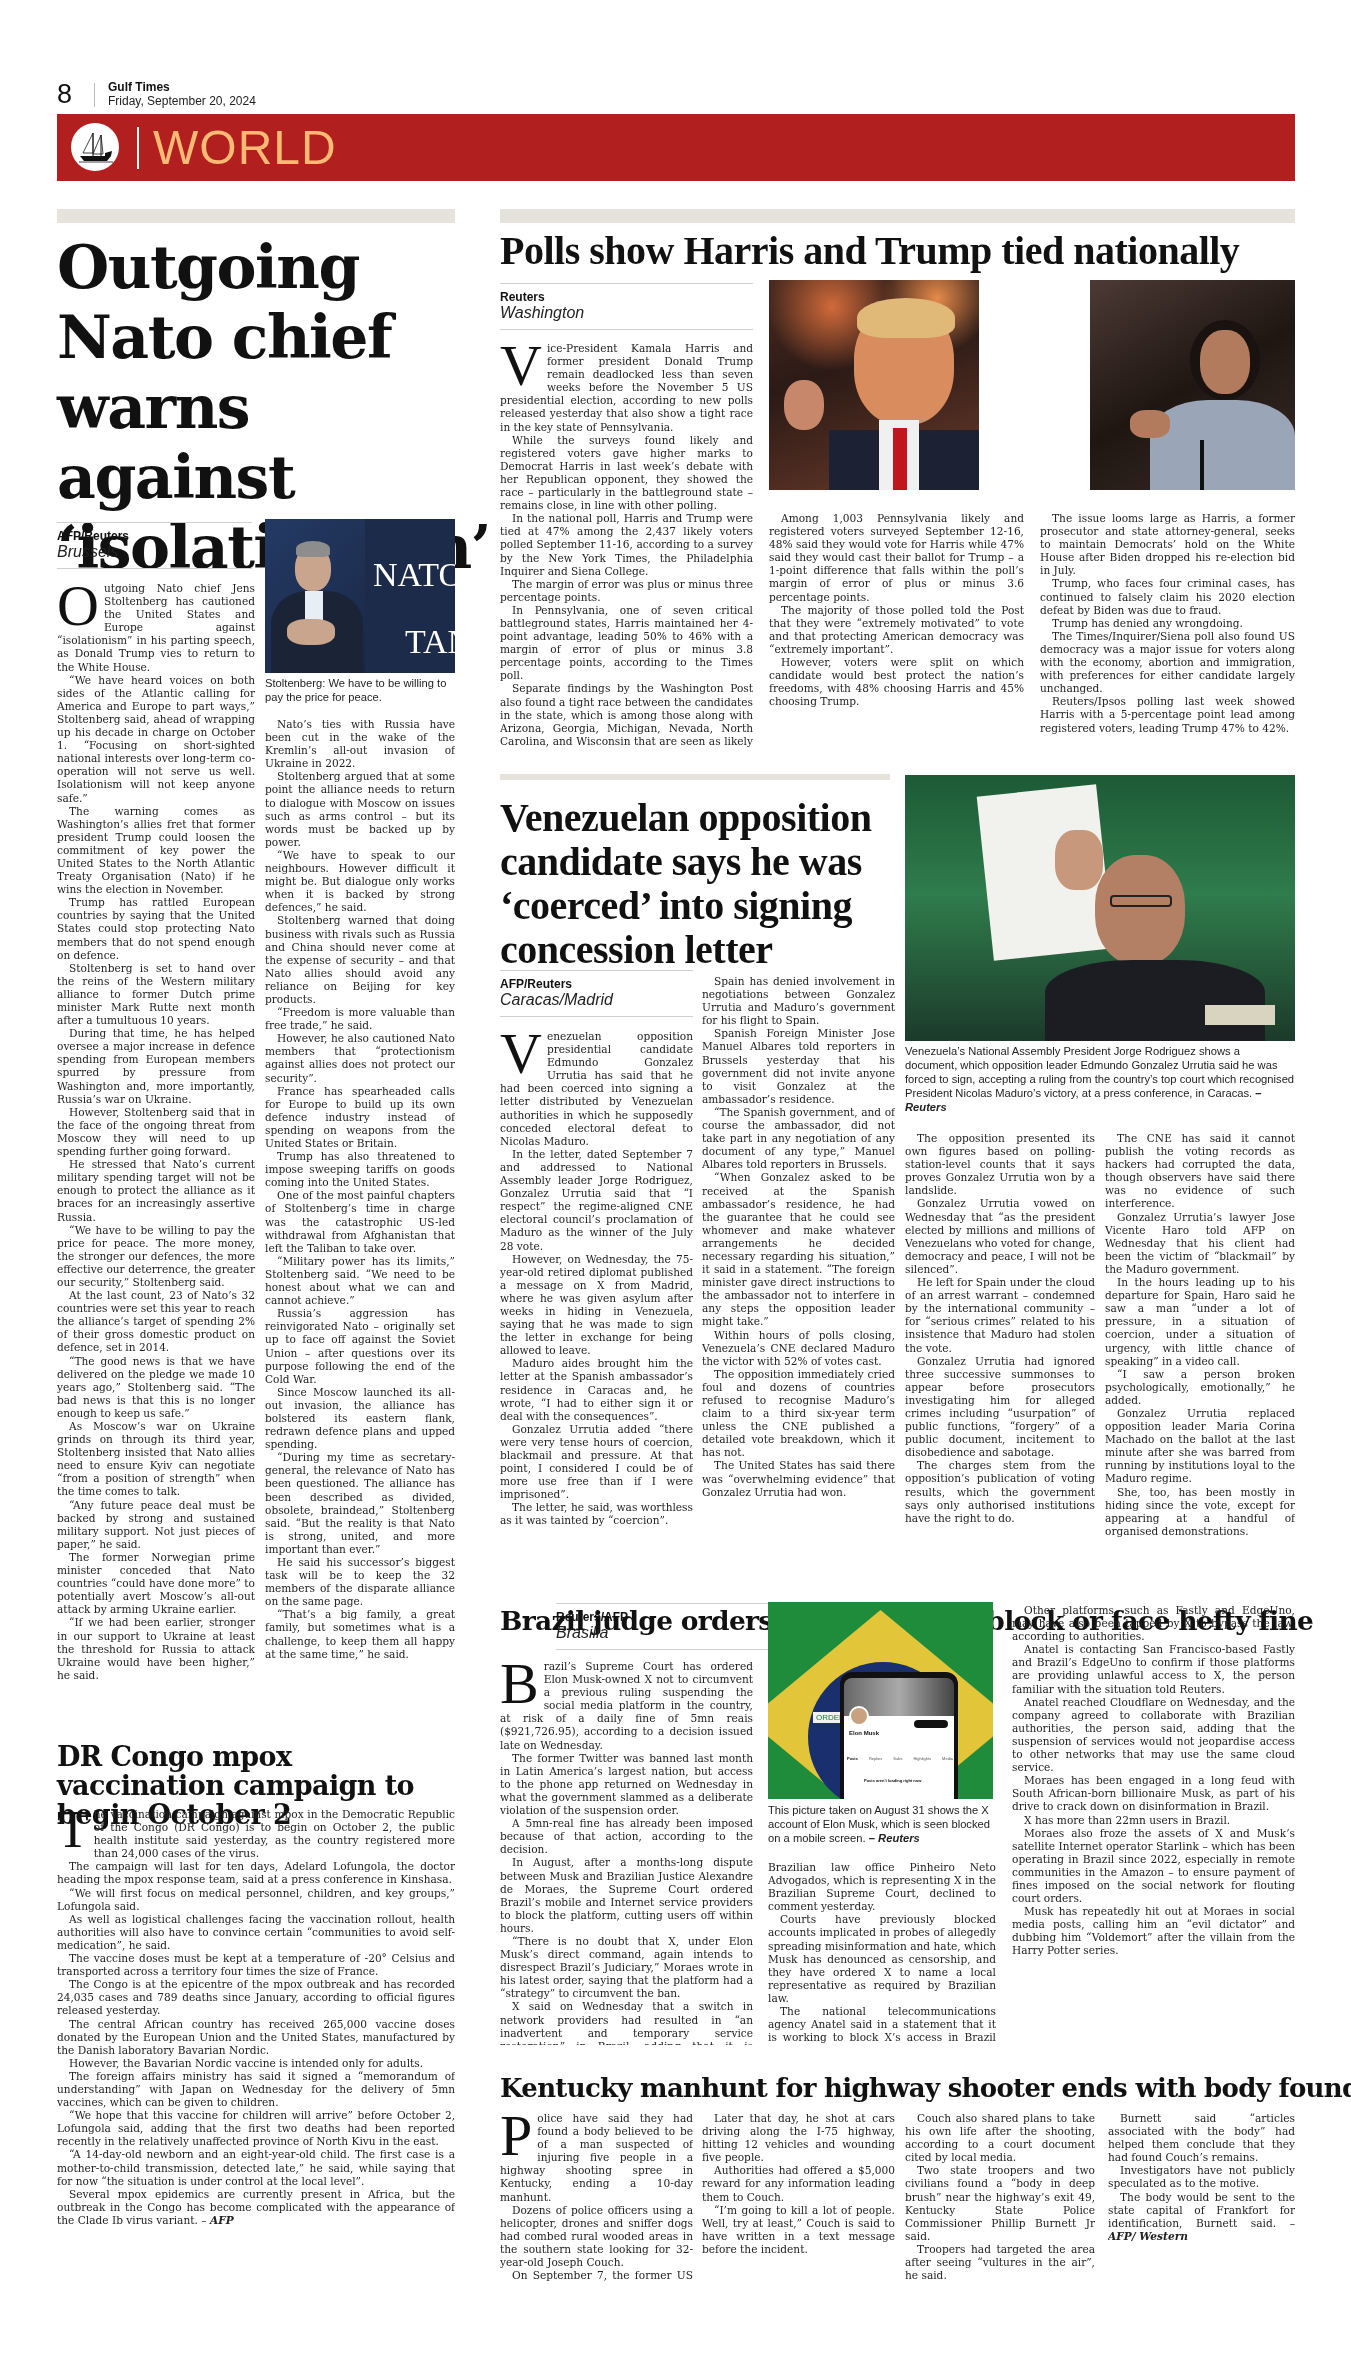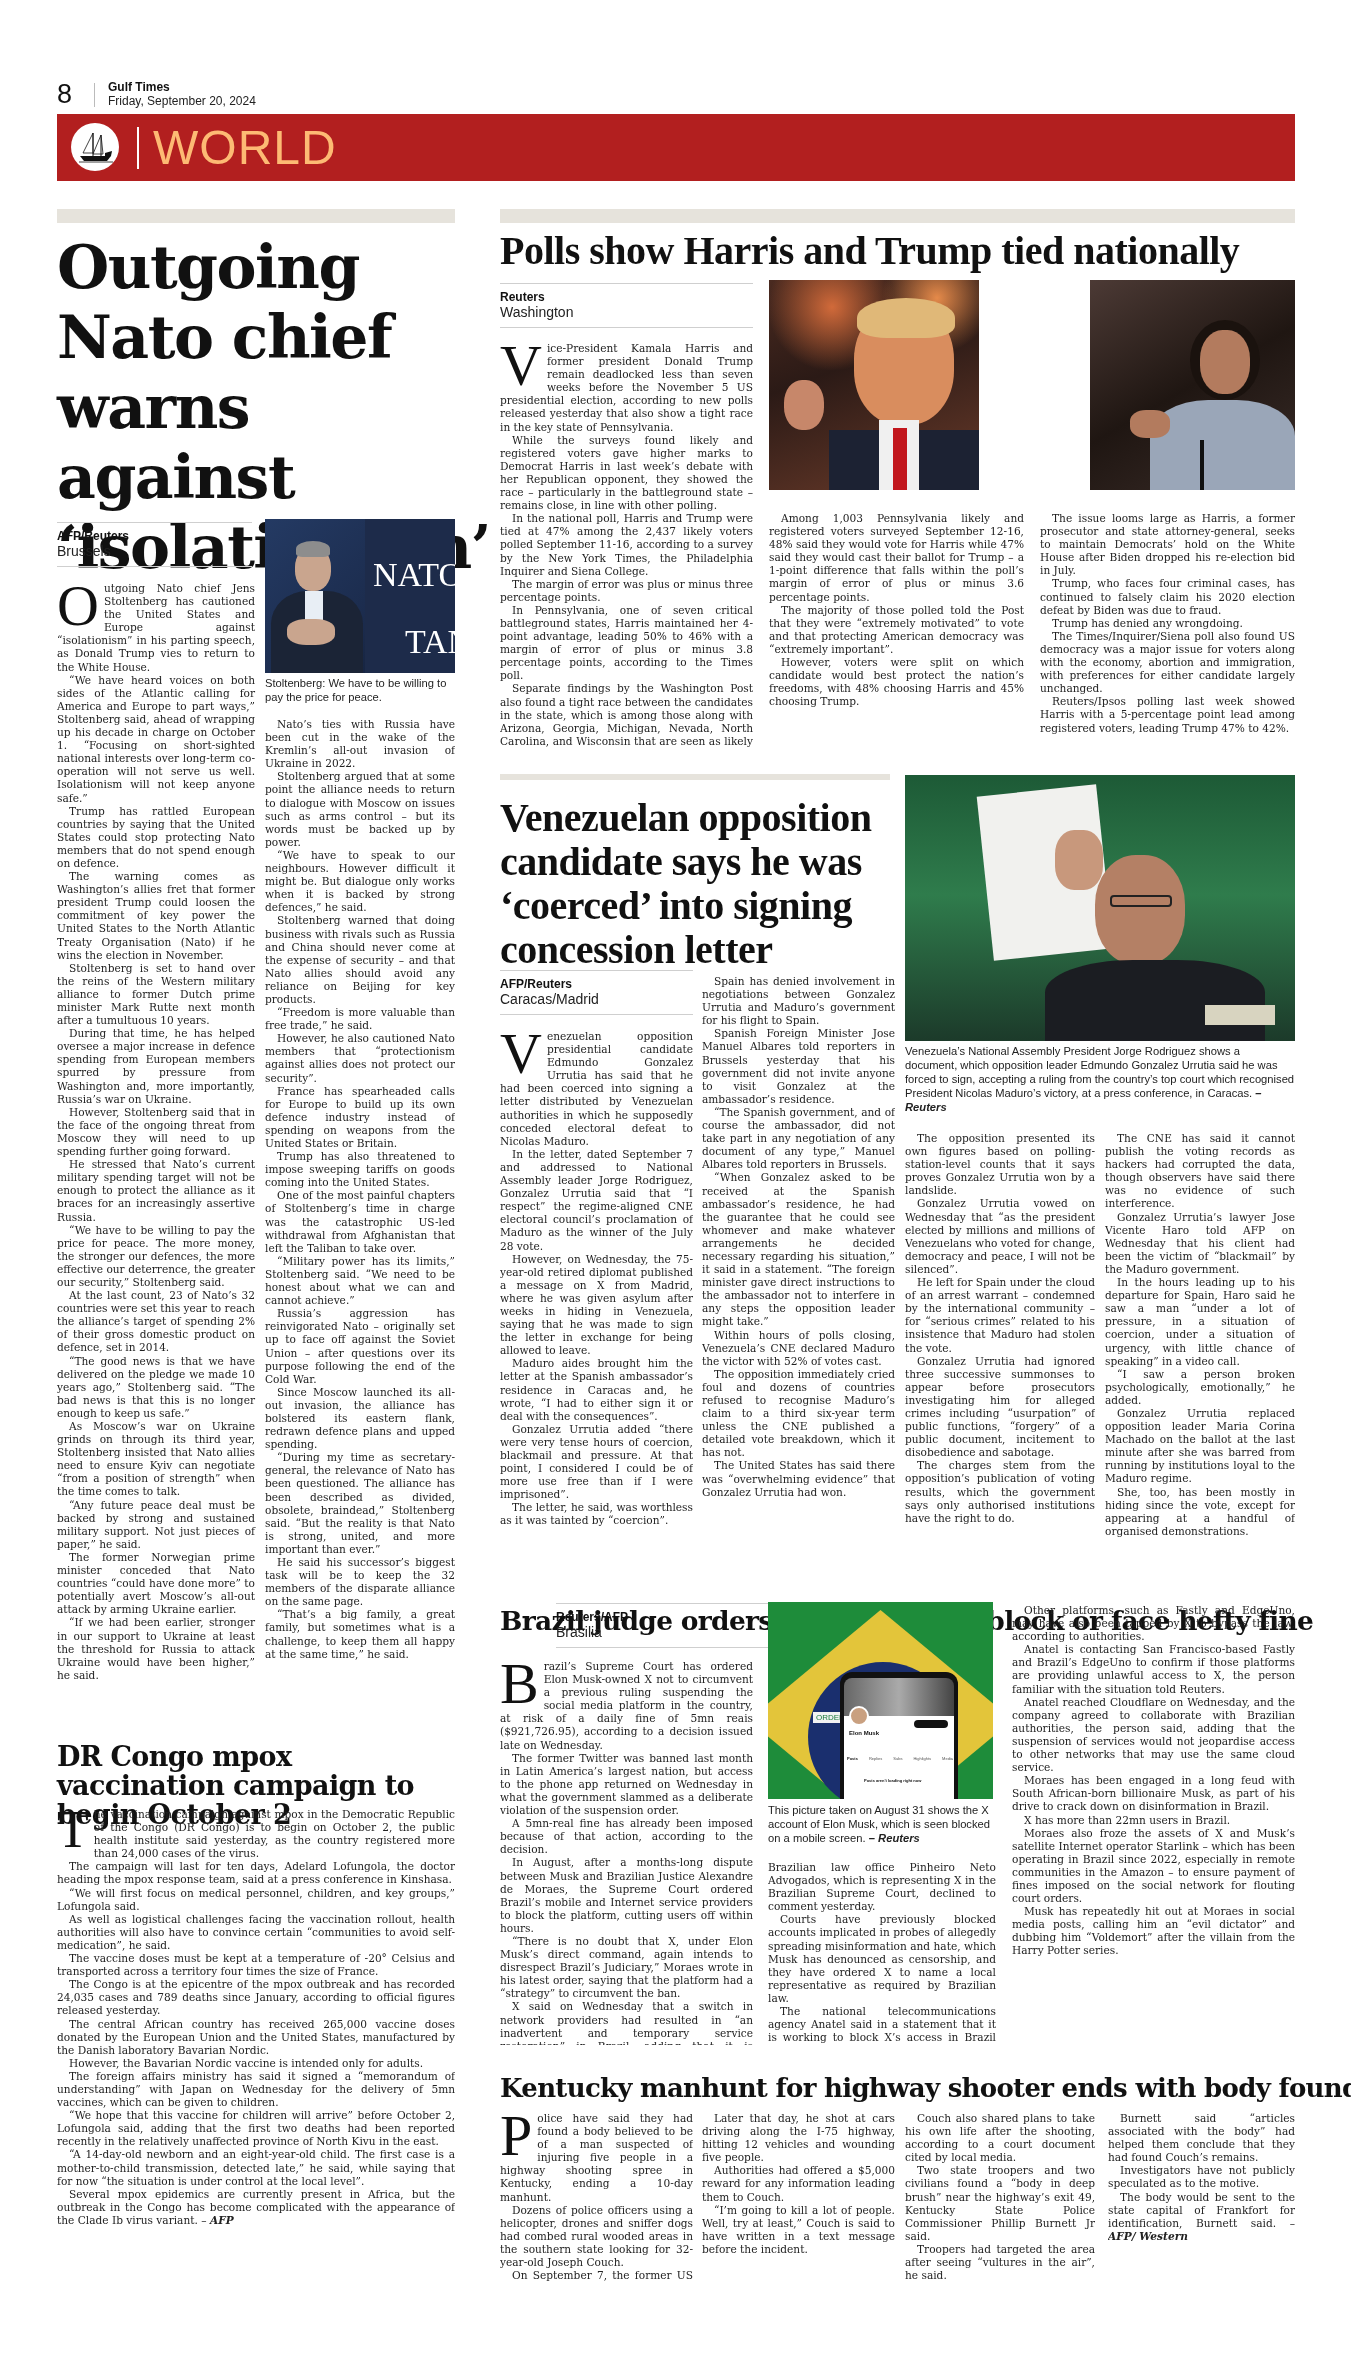--- a/index.html
+++ b/index.html
@@ -7,21 +7,21 @@
   body { position: relative; font-family: "DejaVu Serif", serif; color: #1a1a1a; }
   .abs { position: absolute; }
   .serif { font-family: "Liberation Serif", "DejaVu Serif", serif; }
   .sans { font-family: "Liberation Sans", "DejaVu Sans", sans-serif; }
   .body-text { font-family: "DejaVu Serif", serif; font-size: 10.6px; line-height: 13.1px; text-align: justify; color: #222; hyphens: auto; }
   .body-text p { text-indent: 12px; }
   .body-text p.first { text-indent: 0; }
   .dropcap { float: left; font-family: "Liberation Serif", serif; font-size: 58px; line-height: 44px; margin: 2px 5px 0 0; color: #111; }
   .byline { border-top: 1px solid #cfcfcf; border-bottom: 1px solid #cfcfcf; padding: 6px 0 7px; }
   .byline .agency { font-family: "Liberation Sans", sans-serif; font-weight: bold; font-size: 12px; color: #111; display: block; }
-  .byline .place { font-family: "Liberation Sans", sans-serif; font-size: 14px; color: #222; display: block; }
+  .byline .place { font-family: "Liberation Sans", sans-serif; font-size: 16px; color: #222; display: block; font-style: italic; }
   .caption { font-family: "Liberation Sans", sans-serif; font-size: 11.2px; line-height: 14px; color: #222; }
   .caption b { font-style: italic; }
   .grey-bar { background: #e6e3dc; height: 14px; }
   .photo { overflow: hidden; }
   .colflow { column-gap: 18px; column-fill: auto; }
   .credit { font-weight: bold; font-style: italic; }
   .hl-bold { font-family: "DejaVu Serif", serif; font-weight: bold; color: #111; letter-spacing: -0.5px; }
   .hl-light { font-family: "Liberation Serif", serif; font-weight: bold; color: #111; }
 </style>
 </head>
@@ -67,22 +67,22 @@
   <div class="abs" style="left:6px; top:72px; width:92px; height:82px; border-radius:40% 40% 0 0; background:#1b2436;"></div>
   <div class="abs" style="left:40px; top:72px; width:18px; height:40px; background:#e8eef5;"></div>
   <div class="abs" style="left:22px; top:100px; width:48px; height:26px; border-radius:40%; background:#c9a58e;"></div>
 </div>
 <div class="abs caption" style="left:265px; top:676px; width:190px;">Stoltenberg: We have to be willing to pay the price for peace.</div>
 
 <div class="abs body-text colflow" style="left:57px; top:582px; width:198px; height:1110px;">
   <span class="dropcap">O</span>
   <p class="first">utgoing Nato chief Jens Stoltenberg has cautioned the United States and Europe against “isolationism” in his parting speech, as Donald Trump vies to return to the White House.</p>
   <p>“We have heard voices on both sides of the Atlantic calling for America and Europe to part ways,” Stoltenberg said, ahead of wrapping up his decade in charge on October 1. “Focusing on short-sighted national interests over long-term co-operation will not serve us well. Isolationism will not keep anyone safe.”</p>
+  <p>The warning comes as Washington’s allies fret that former president Trump could loosen the commitment of key power the United States to the North Atlantic Treaty Organisation (Nato) if he wins the election in November.</p>
   <p>Trump has rattled European countries by saying that the United States could stop protecting Nato members that do not spend enough on defence.</p>
-  <p>The warning comes as Washington’s allies fret that former president Trump could loosen the commitment of key power the United States to the North Atlantic Treaty Organisation (Nato) if he wins the election in November.</p>
   <p>Stoltenberg is set to hand over the reins of the Western military alliance to former Dutch prime minister Mark Rutte next month after a tumultuous 10 years.</p>
   <p>During that time, he has helped oversee a major increase in defence spending from European members spurred by pressure from Washington and, more importantly, Russia’s war on Ukraine.</p>
   <p>However, Stoltenberg said that in the face of the ongoing threat from Moscow they will need to up spending further going forward.</p>
   <p>He stressed that Nato’s current military spending target will not be enough to protect the alliance as it braces for an increasingly assertive Russia.</p>
   <p>“We have to be willing to pay the price for peace. The more money, the stronger our defences, the more effective our deterrence, the greater our security,” Stoltenberg said.</p>
   <p>At the last count, 23 of Nato’s 32 countries were set this year to reach the alliance’s target of spending 2% of their gross domestic product on defence, set in 2014.</p>
   <p>“The good news is that we have delivered on the pledge we made 10 years ago,” Stoltenberg said. “The bad news is that this is no longer enough to keep us safe.”</p>
   <p>As Moscow’s war on Ukraine grinds on through its third year, Stoltenberg insisted that Nato allies need to ensure Kyiv can negotiate “from a position of strength” when the time comes to talk.</p>
   <p>“Any future peace deal must be backed by strong and sustained military support. Not just pieces of paper,” he said.</p>
   <p>The former Norwegian prime minister conceded that Nato countries “could have done more” to potentially avert Moscow’s all-out attack by arming Ukraine earlier.</p>

